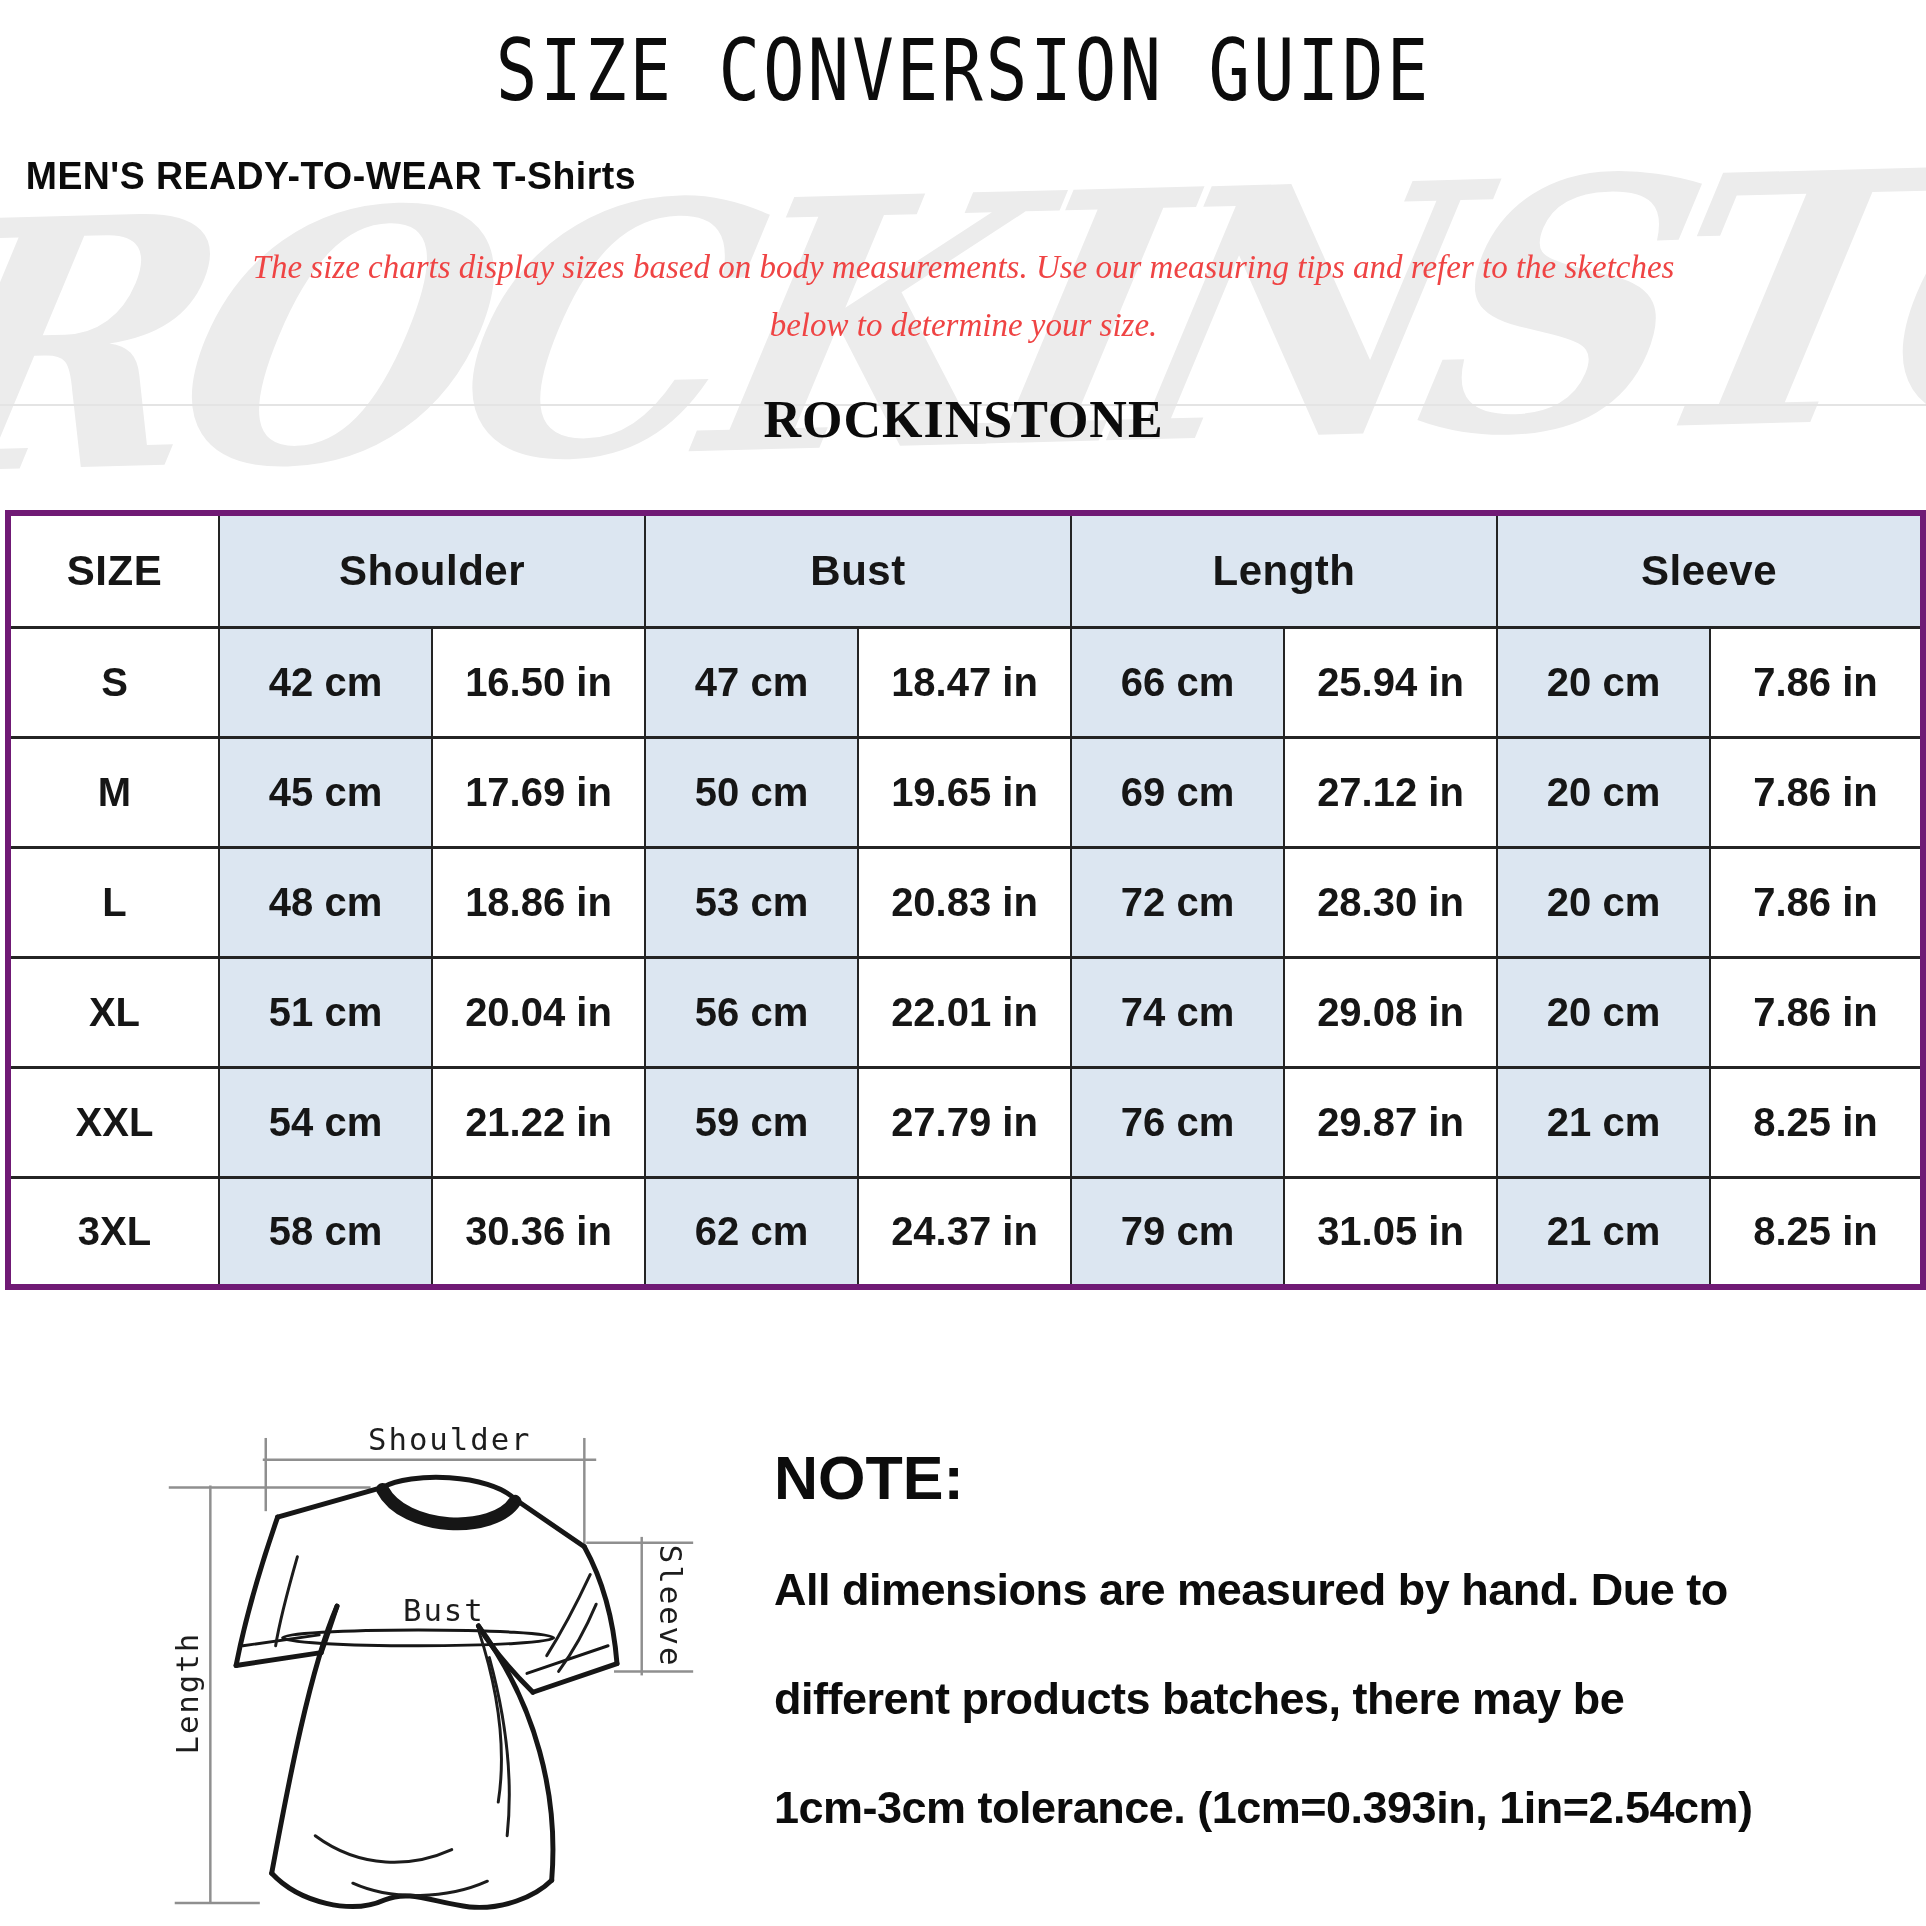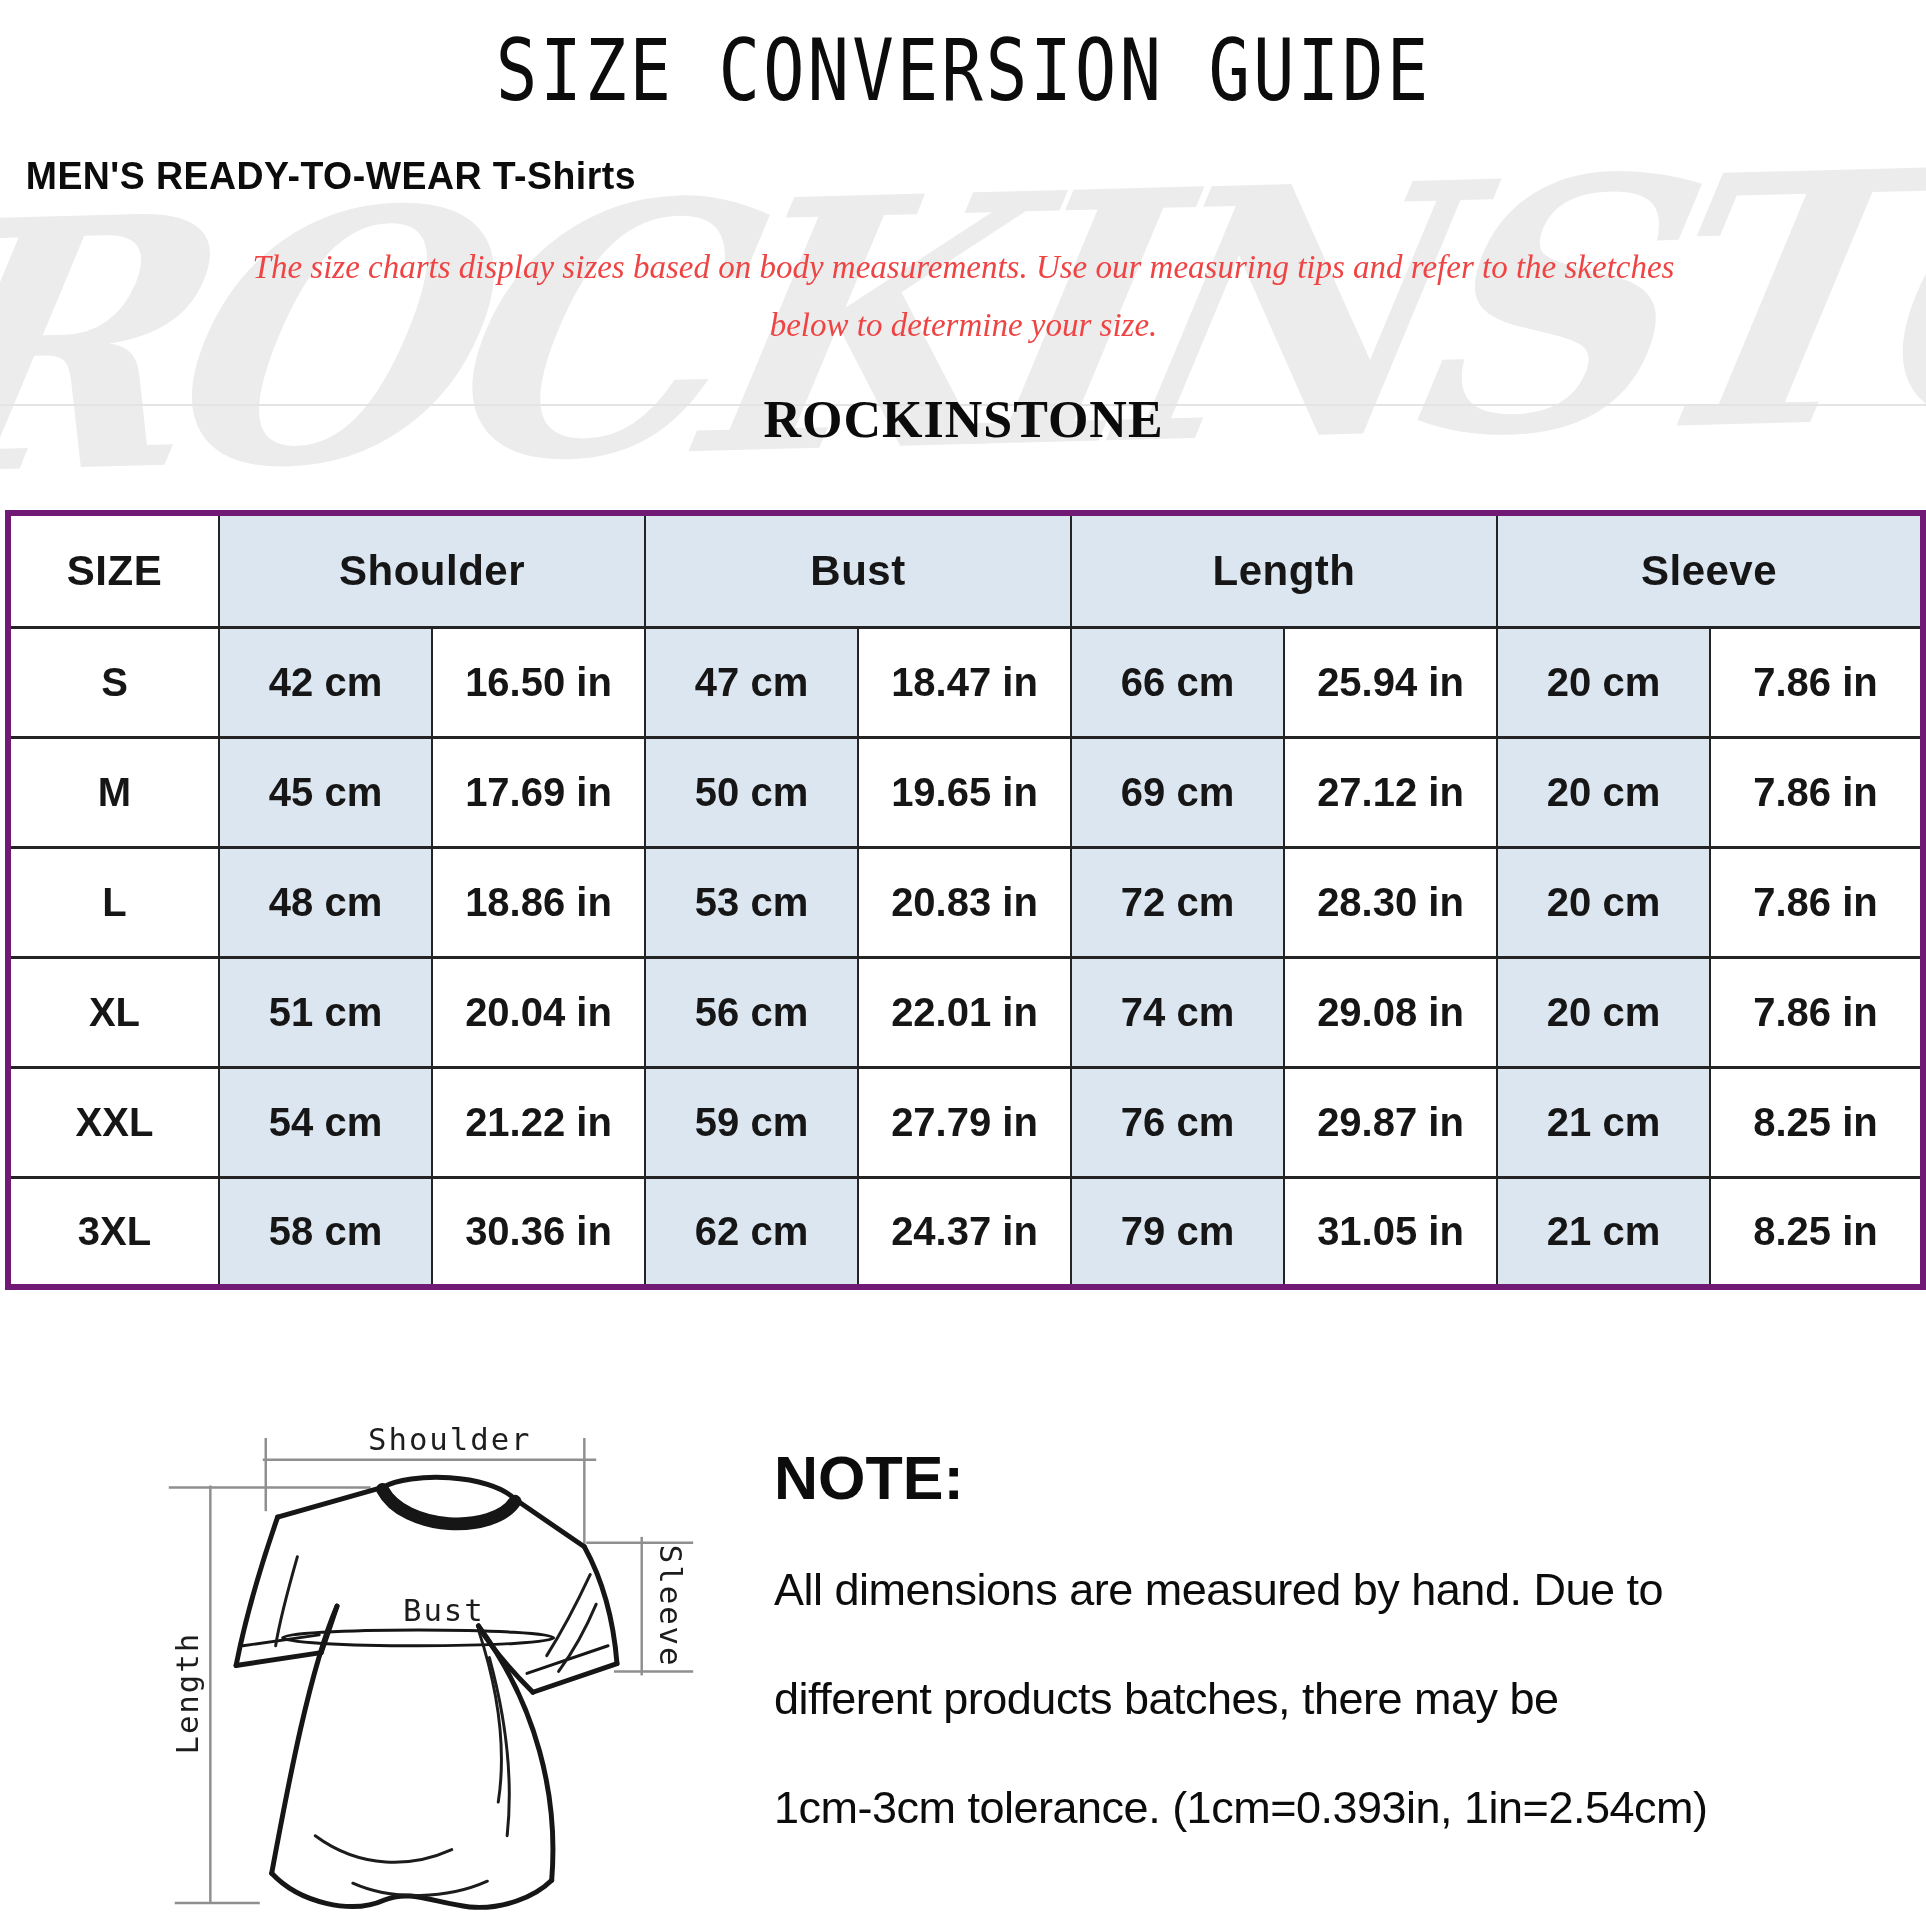--- a/index.html
+++ b/index.html
@@ -41,21 +41,21 @@
   .blue{background:#dce6f1;} .white{background:#ffffff;}
 
   
   .sketch{position:absolute;left:149px;top:1408px;width:653px;height:519px;z-index:1;}
   .sketch svg{display:block;width:653px;height:519px;}
   .sk-label{font-family:"DejaVu Sans Mono",monospace;font-size:31px;letter-spacing:2px;fill:#1d1d1d;}
 
   
   .note{position:absolute;left:774px;top:1443px;width:1148px;z-index:1;color:#0c0c0c;}
   .note-heading{font-size:61px;font-weight:700;margin:0 0 22px 0;letter-spacing:0;}
-  .note-line{font-size:45px;font-weight:400;line-height:109px;letter-spacing:-0.5px;white-space:nowrap;}
+  .note-line{font-size:45px;font-weight:700;line-height:109px;letter-spacing:-0.5px;white-space:nowrap;}
 </style>
 </head>
 <body>
 
 <div class="page">
 
   <div class="watermark">ROCKINSTONE</div>
   <div class="wm-line"></div>
 
   <div class="title-wrap">

